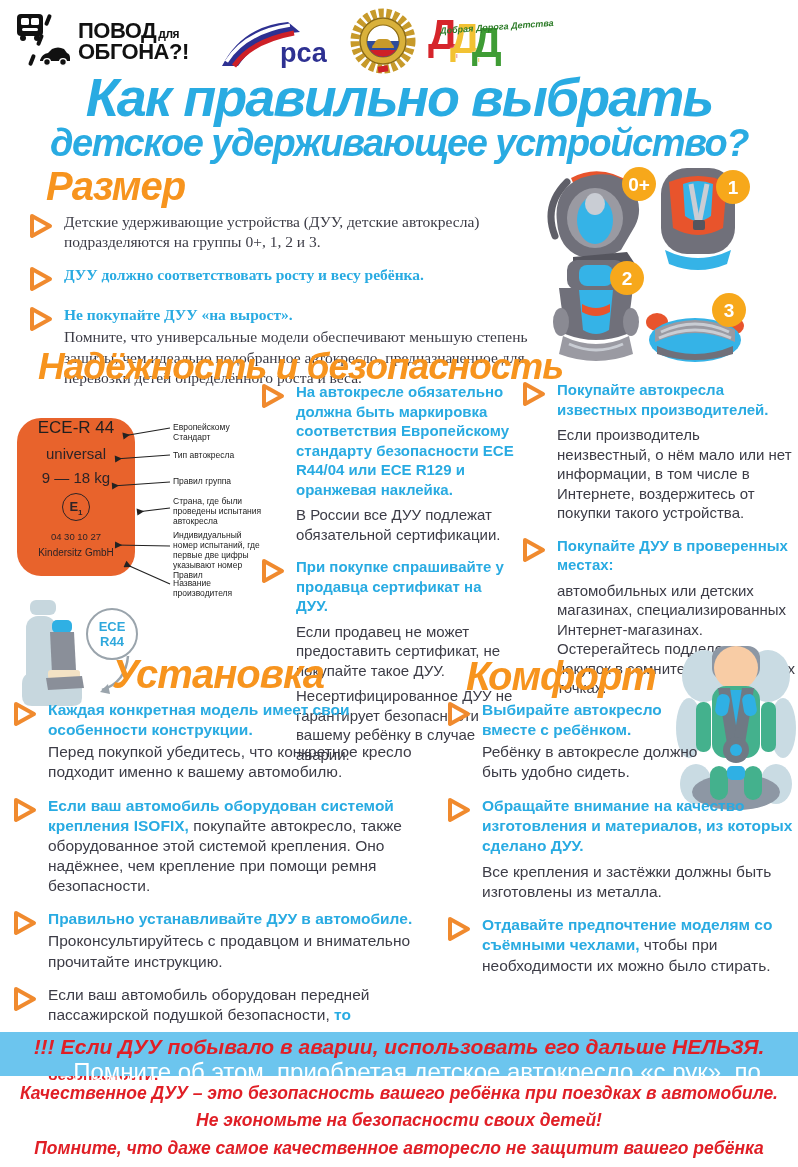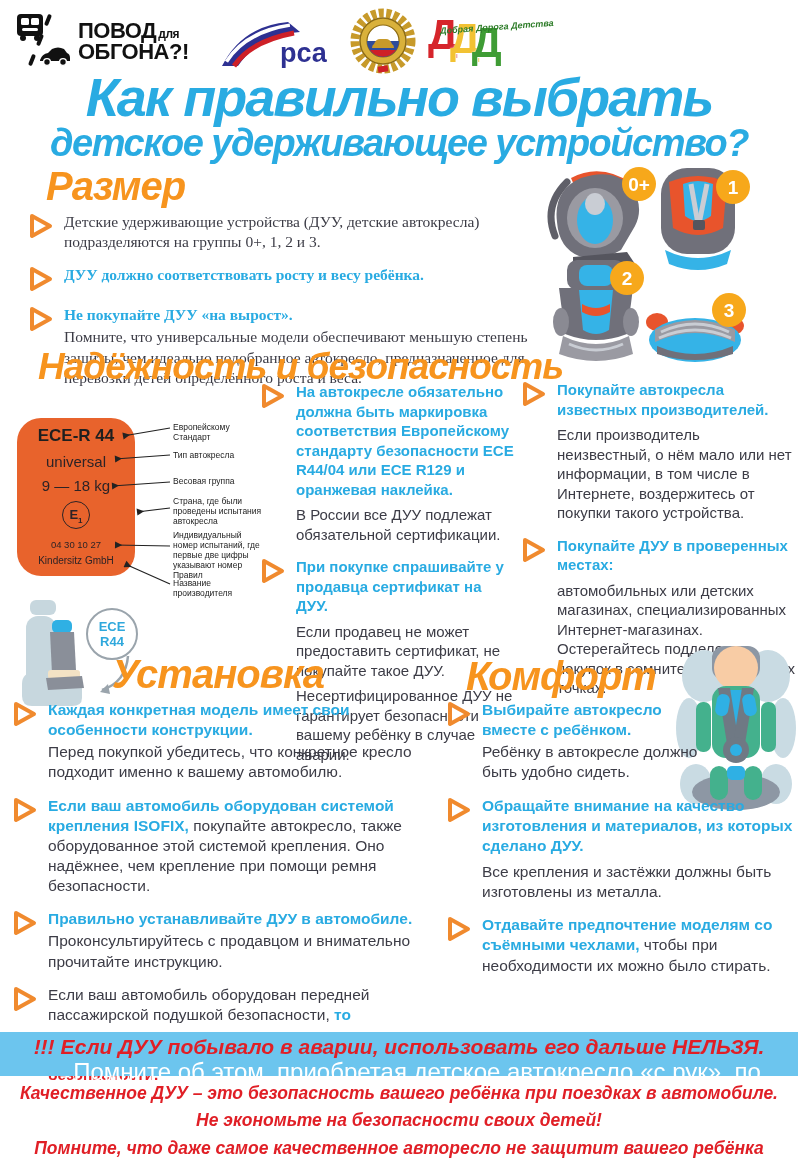--- a/index.html
+++ b/index.html
@@ -54,21 +54,21 @@
   .c-nad1 .btxt{font-size:15px;}
   .c-nad2{left:521px; top:380px; width:274px;}
   .c-nad2 .btxt{font-size:15px;}
   .c-ust{left:12px; top:700px; width:432px;}
   .c-kom{left:446px; top:700px; width:352px;}
 
   
   .diagram{position:absolute; left:15px; top:412px; width:250px; height:200px;}
   .ece-label{position:absolute; left:2px; top:6px; width:118px; height:158px; background:var(--label);
              border-radius:24px; color:#2d2326; text-align:center;}
-  .ece-std{margin-top:8px; font-size:17px; font-weight:700; color:#1f1f1f;text-align:center;}
+  .ece-std{margin-top:0; font-size:17px; font-weight:400; color:#1f1f1f;text-align:center;}
   .ece-type{margin-top:7px; font-size:15px;}
   .ece-weight{margin-top:7px; font-size:15px;}
   .ece-circle{width:28px; height:28px; border:1.6px solid #2d2326; border-radius:50%; margin:7px auto 0;
               font-size:13px; font-weight:800; line-height:26px;}
   .ece-circle sub{font-size:8px;}
   .ece-num{margin-top:10px; font-size:9.5px;}
   .ece-brand{margin-top:5px; font-size:10px;}
   .ann{position:absolute; left:158px; width:92px; font-size:8.5px; line-height:1.18; color:#1c1c1c;}
   .a1{top:10px;} .a2{top:38px;} .a3{top:64px;} .a4{top:84px;} .a5{top:118px;} .a6{top:166px;}
   .diagram svg.lines{position:absolute; inset:0;}
@@ -249,21 +249,21 @@
         </defs>
       <line x1="155" y1="16" x2="108" y2="24" stroke="#222" stroke-width="1.2" marker-end="url(#ah)"></line>
       <line x1="155" y1="43" x2="100" y2="47" stroke="#222" stroke-width="1.2" marker-end="url(#ah)"></line>
       <line x1="155" y1="70" x2="97" y2="74" stroke="#222" stroke-width="1.2" marker-end="url(#ah)"></line>
       <line x1="155" y1="96" x2="122" y2="100" stroke="#222" stroke-width="1.2" marker-end="url(#ah)"></line>
       <line x1="155" y1="134" x2="100" y2="133" stroke="#222" stroke-width="1.2" marker-end="url(#ah)"></line>
       <line x1="155" y1="172" x2="110" y2="152" stroke="#222" stroke-width="1.2" marker-end="url(#ah)"></line>
     </svg>
     <div class="ann a1">Европейскому Стандарт</div>
     <div class="ann a2">Тип автокресла</div>
-    <div class="ann a3">Весовая группа</div>
+    <div class="ann a3">Правил группа</div>
     <div class="ann a4">Страна, где были проведены испытания автокресла</div>
     <div class="ann a5">Индивидуальный номер испытаний, где первые две цифры указывают номер Правил</div>
     <div class="ann a6">Название производителя</div>
   </div>
 
   <div class="col c-nad1">
     <div class="bullet">
       <svg class="ar" viewBox="0 0 26 26">
           <path d="M4 3 L22 13 L4 23 Z" fill="#fff" stroke="#F08A2E" stroke-width="4" stroke-linejoin="round"></path>
         </svg>

